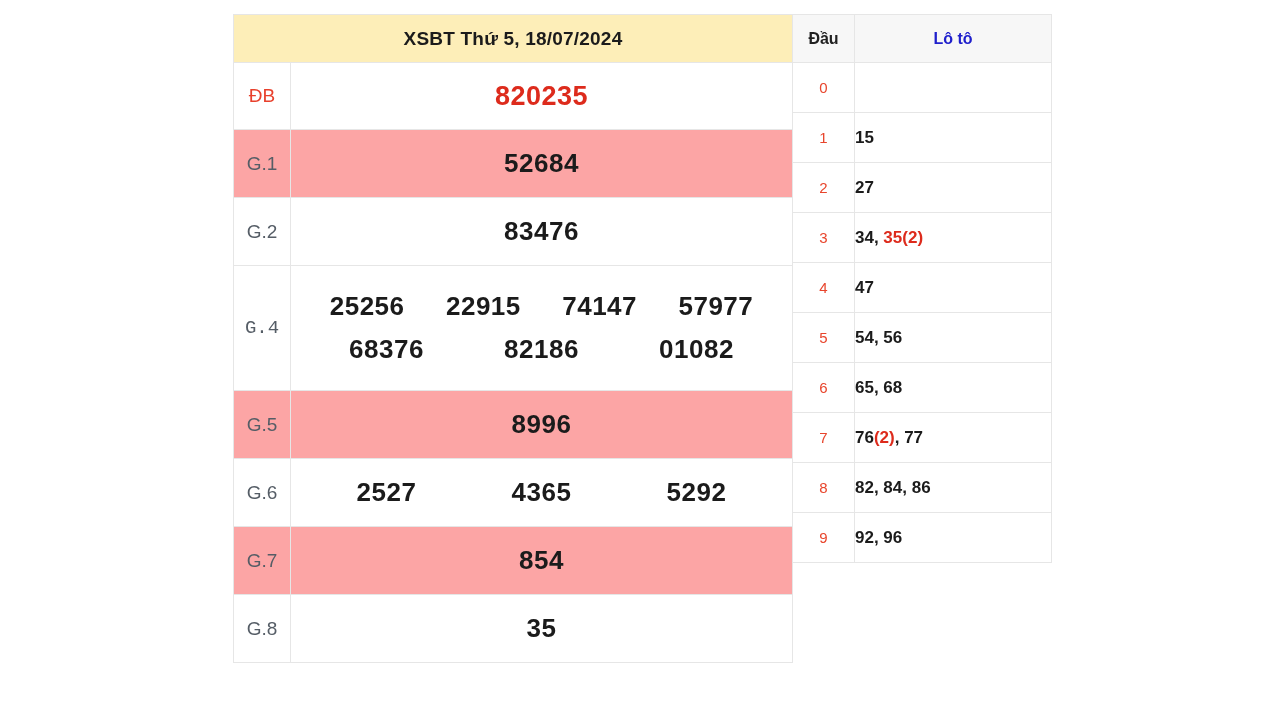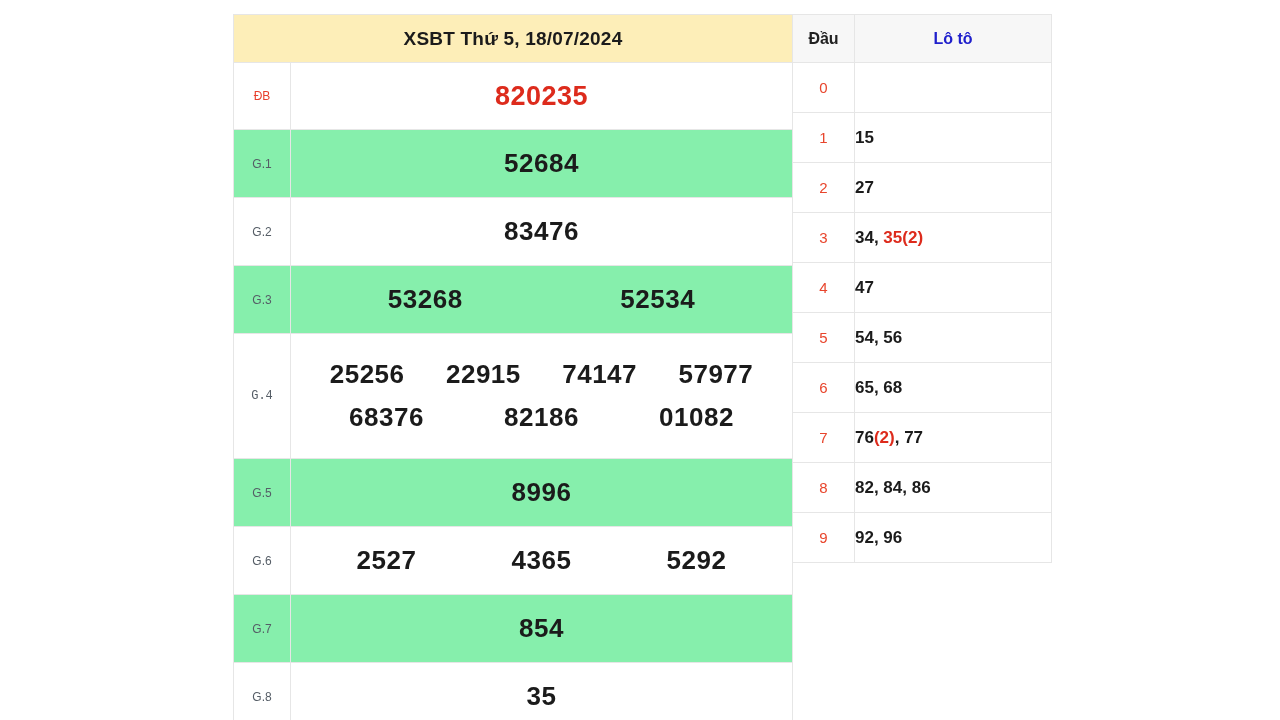--- a/index.html
+++ b/index.html
@@ -39,21 +39,21 @@
     font-weight: bold;
     color: #1b1b1b;
     letter-spacing: .2px;
     margin-left: 32px;
   }
 
   .prize-label {
     width: 57px;
     text-align: center;
     vertical-align: middle;
-    font-size: 12px;
+    font-size: 19px;
     color: #555d66;
     font-weight: normal;
   }
   .prize-label.db { color: #e8402c; }
 
   .prize-values {
     vertical-align: middle;
     padding: 0 18px;
   }
 
@@ -71,21 +71,21 @@
     font-size: 26px;
     font-weight: bold;
     color: #1b1b1b;
     letter-spacing: .5px;
   }
   .num.db-num {
     font-size: 27px;
     color: #dd2b1c;
   }
 
-  tr.row-shade td { background: #86efac; }
+  tr.row-shade td { background: #fca5a5; }
   tr.row-plain td { background: #ffffff; }
 
   .h-db  { height: 67px; }
   .h-std { height: 68px; }
   .h-g4  { height: 125px; font-family: Liberation Mono, monospace; }
 
   
   #loto-table {
     position: absolute;
     left: 792px;
@@ -149,29 +149,20 @@
             <div class="num-row single">
               <span class="num">52684</span>
             </div>
           </td>
         </tr>
         <tr class="row-plain">
           <td class="prize-label h-std">G.2</td>
           <td class="prize-values">
             <div class="num-row single">
               <span class="num">83476</span>
-            </div>
-          </td>
-        </tr>
-        <tr class="row-shade">
-          <td class="prize-label h-std">G.3</td>
-          <td class="prize-values">
-            <div class="num-row">
-              <span class="num">53268</span>
-              <span class="num">52534</span>
             </div>
           </td>
         </tr>
         <tr class="row-plain">
           <td class="prize-label h-g4">G.4</td>
           <td class="prize-values">
             <div class="num-row">
               <span class="num">25256</span>
               <span class="num">22915</span>
               <span class="num">74147</span>

